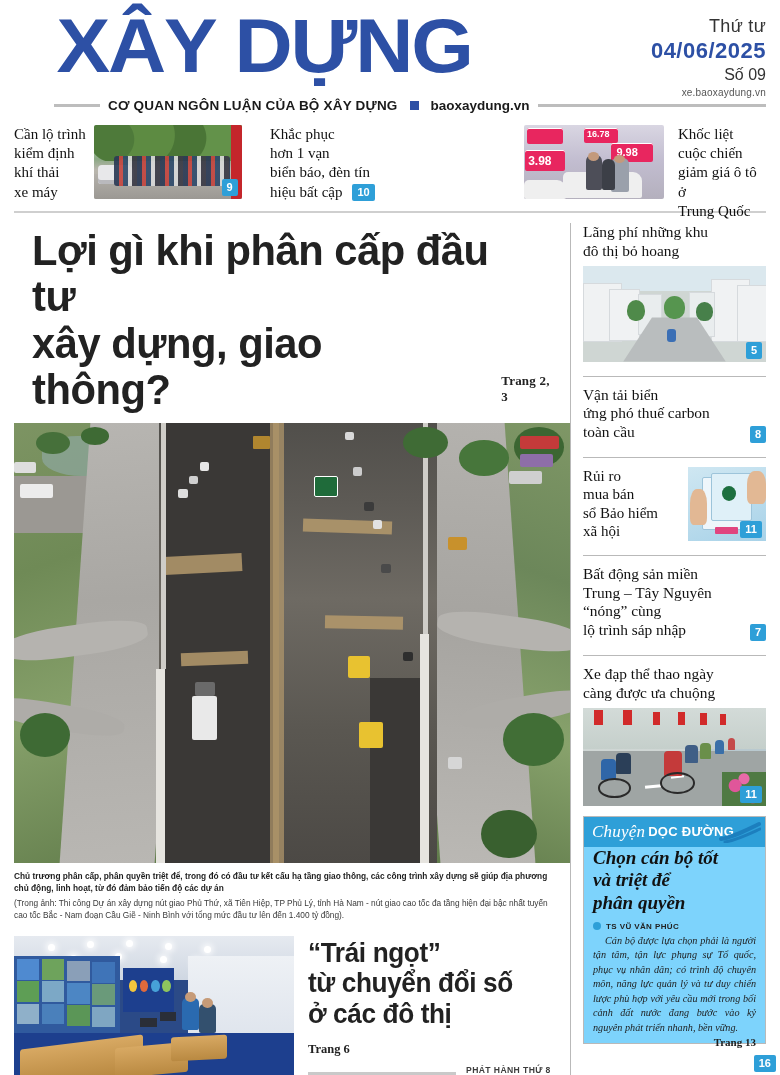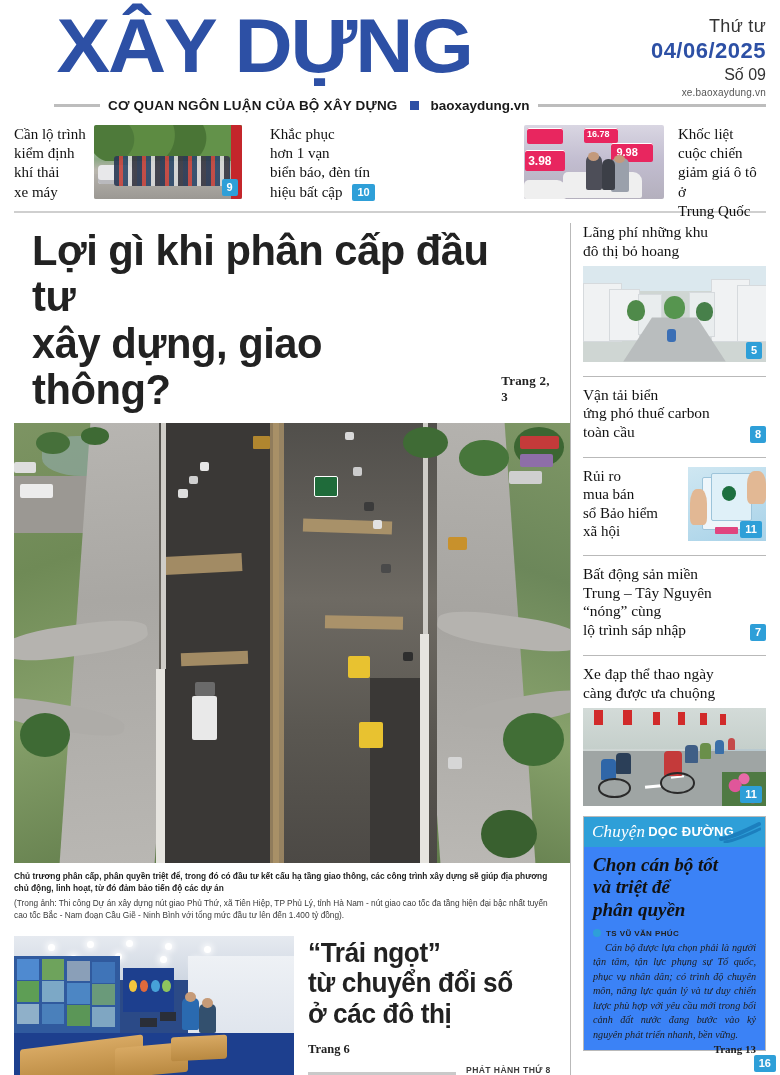--- a/index.html
+++ b/index.html
@@ -105,25 +105,25 @@
   .side-title.sm{font-size:15px;}
   .side-photo{position:relative;width:100%;height:96px;margin-top:5px;overflow:hidden;background:#b9c9cf;}
   .side-photo.tall{height:98px;}
   .side-divider{height:1px;background:#b9b9b9;margin:8px 0 9px;}
   .badge-right{display:flex;justify-content:flex-end;margin-top:-16px;}
   .with-thumb{display:flex;gap:7px;align-items:flex-start;}
   .with-thumb .side-title{flex:1 1 auto;}
   .mini-photo{position:relative;width:78px;height:74px;flex:0 0 78px;overflow:hidden;background:#9fd0e8;}
 
   
-  .cdd{border:1px solid #b9b9b9;margin-top:4px;background:#3b82f6;}
+  .cdd{border:1px solid #b9b9b9;margin-top:4px;background:#7dd3fc;}
   .cdd-head{height:30px;background:#2e9fd8;display:flex;align-items:center;padding:0 8px;position:relative;overflow:hidden;}
   .cdd-head-script{font-family:"Liberation Serif", serif;font-style:italic;font-size:17px;color:#fff;letter-spacing:.2px;}
   .cdd-head-bold{font-family:"Liberation Sans", sans-serif;font-weight:700;font-size:13px;color:#fff;letter-spacing:.3px;margin-left:3px;}
-  .cdd-body{padding:7px 9px 8px;}
+  .cdd-body{padding:0 9px 8px;}
   .cdd-title{font-family:"Liberation Serif", serif;font-style:italic;font-weight:700;font-size:19px;line-height:1.2;color:#111;white-space:pre-line;}
   .cdd-author{display:flex;align-items:center;gap:5px;margin-top:7px;}
   .cdd-dot{width:8px;height:8px;border-radius:50%;background:#2e9fd8;flex:0 0 8px;}
   .cdd-author-name{font-family:"Liberation Sans", sans-serif;font-weight:700;font-size:8px;letter-spacing:.4px;color:#222;}
   .cdd-text{font-family:"Liberation Serif", serif;font-style:italic;font-size:10.2px;line-height:1.42;text-align:justify;color:#1d1d1d;margin-top:3px;text-indent:12px;}
   .cdd-trang{font-family:"Liberation Serif", serif;font-style:normal;font-weight:700;font-size:11px;float:right;}
 
   
   .ph{position:absolute;inset:0;}
   

